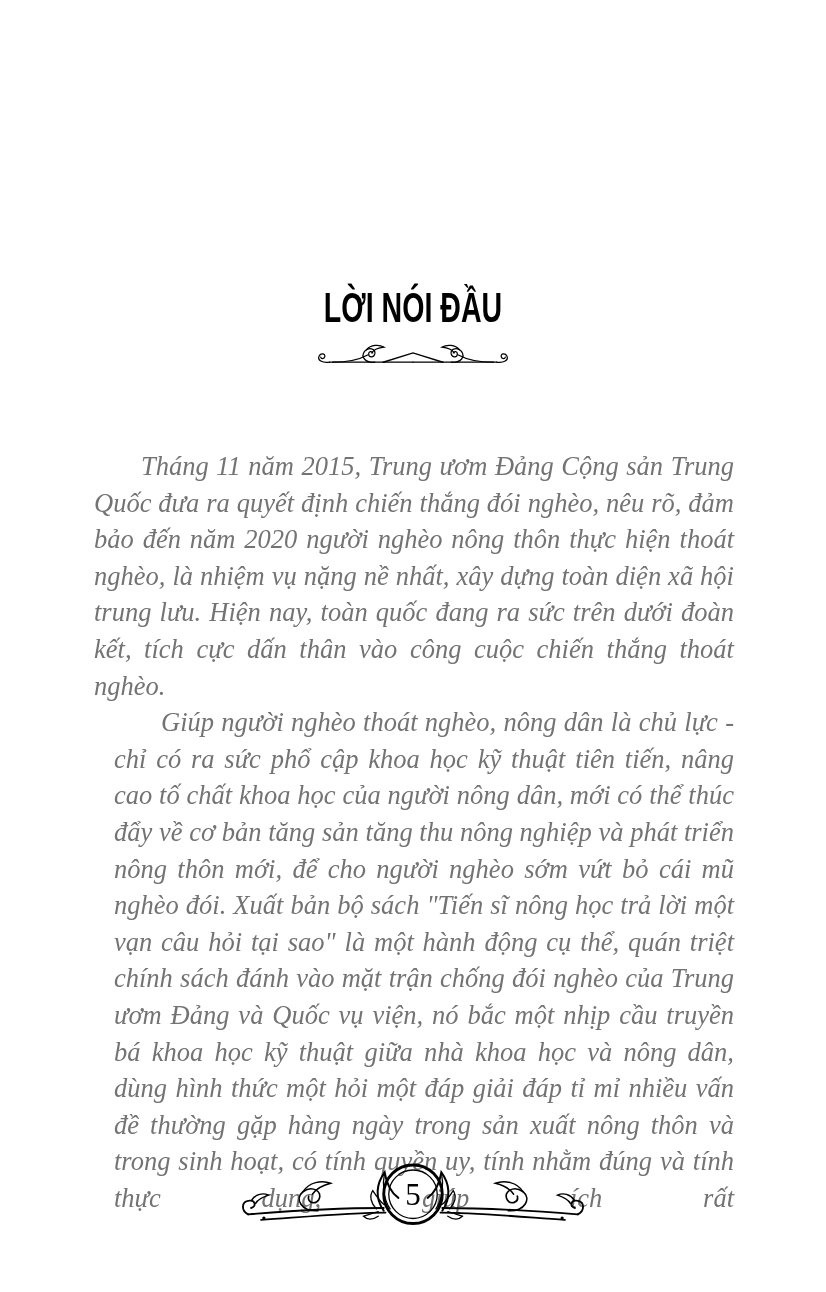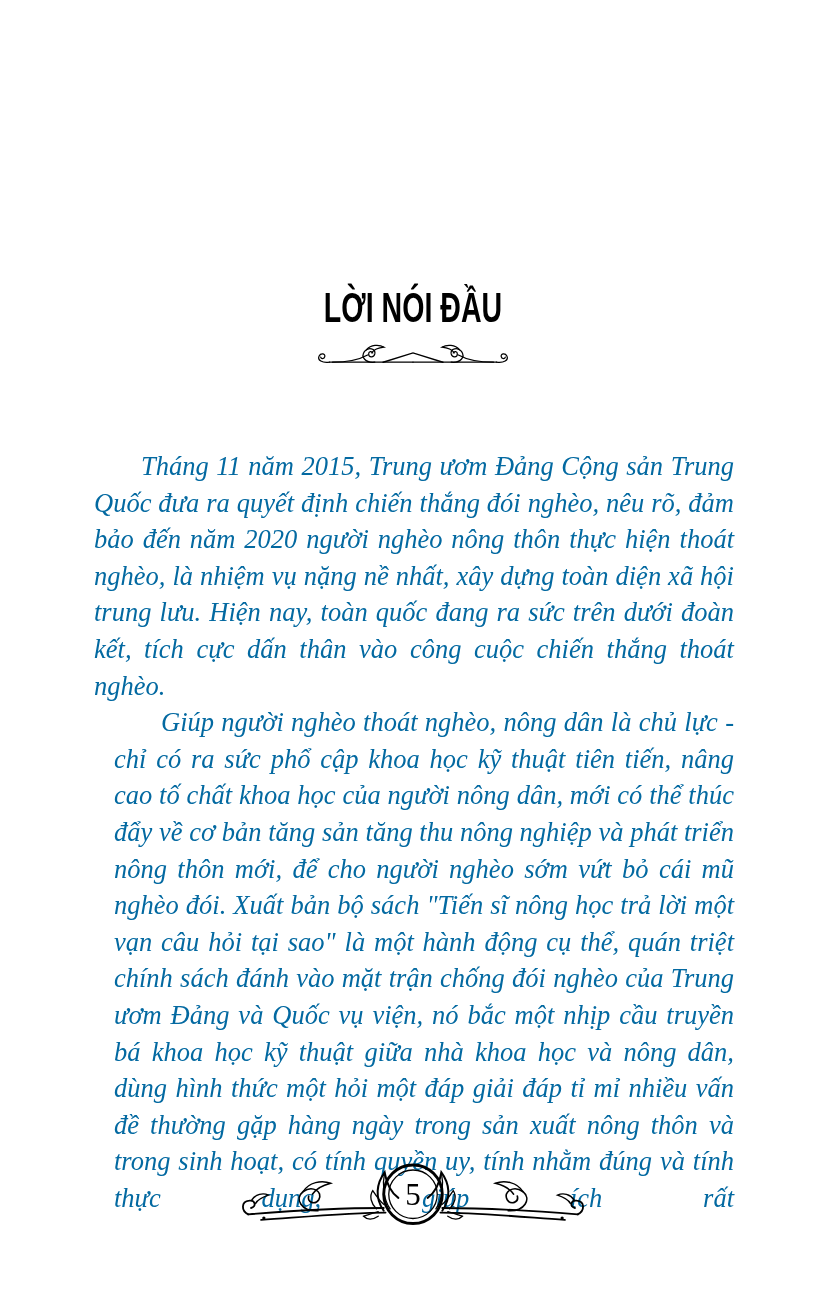--- a/index.html
+++ b/index.html
@@ -39,21 +39,21 @@
   }
   .body-text {
     position: absolute;
     top: 448px;
     left: 94px;
     width: 640px;
     font-style: italic;
     font-size: 26.5px;
     line-height: 36.6px;
     text-align: justify;
-    color: #0369a1;
+    color: #737373;
   }
   .body-text p { margin: 0; text-indent: 47px; }
   .body-text p.continues { text-align-last: justify; margin-left: 20px; }
   .ornament-bottom {
     position: absolute;
     top: 1154px;
     left: 50%;
     transform: translateX(-50%);
     width: 348px;
     height: 86px;

